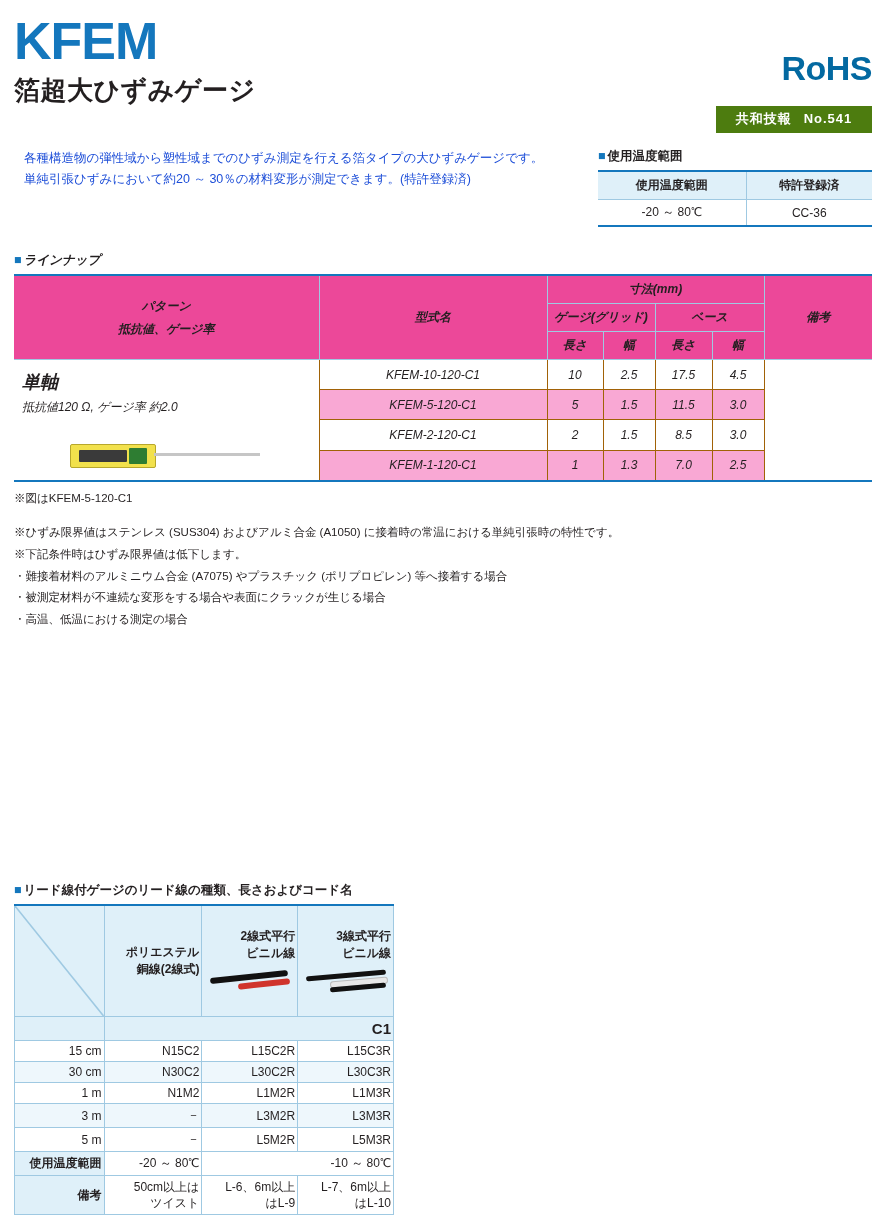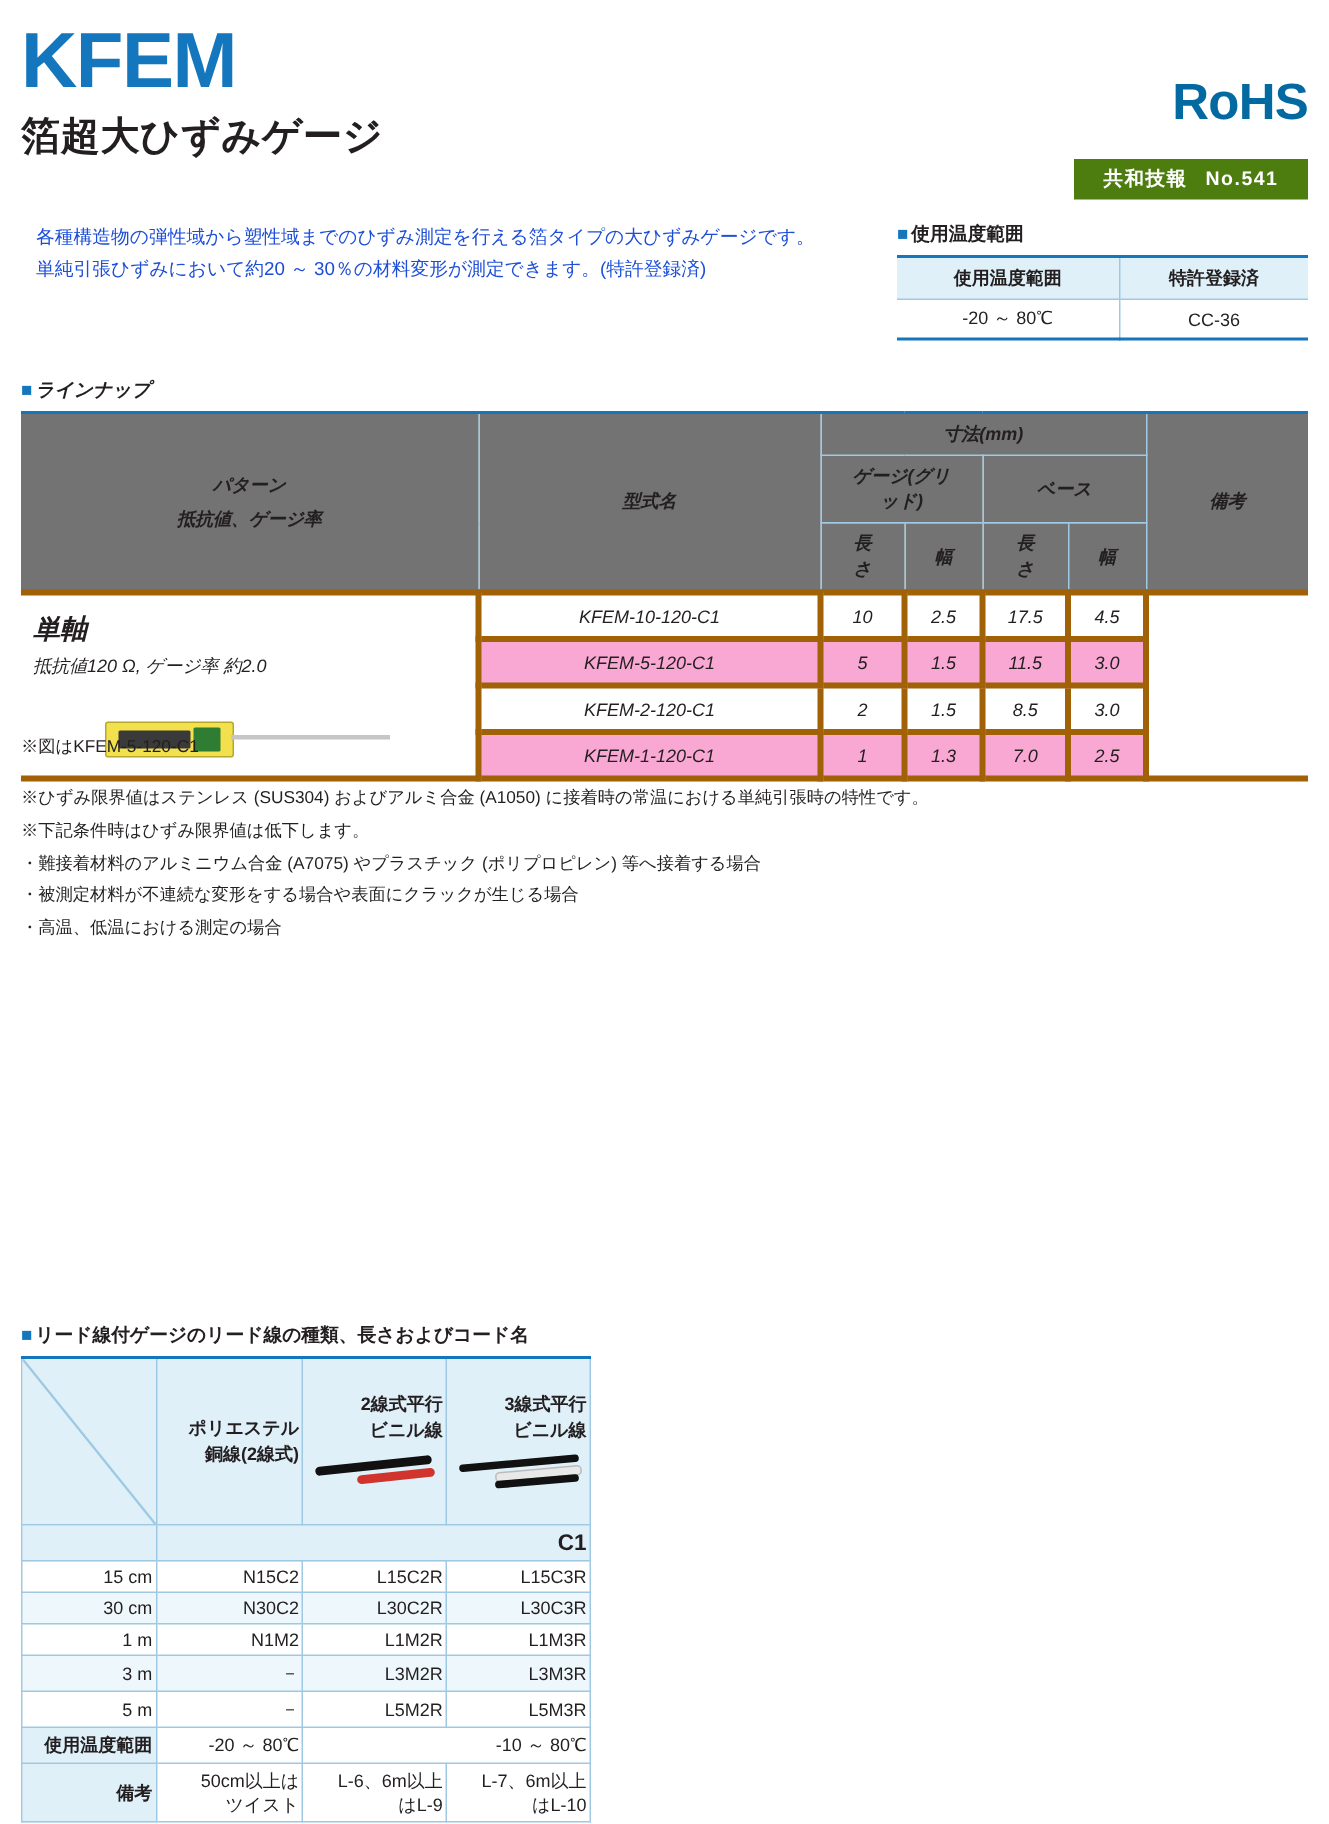--- a/index.html
+++ b/index.html
@@ -132,31 +132,31 @@
     top: 252px;
     width: 858px;
     font-style: italic;
   }
   .lineup-table {
     border-top: 2px solid #1477bd;
     border-bottom: 2px solid #1477bd;
     table-layout: fixed;
   }
   .lineup-table th {
-    background: #737373;
+    background: #ec4899;
     font-size: 12px;
     font-weight: bold;
     text-align: center;
     border: 1px solid #9fc9e2;
-    padding: 5px 18px;
+    padding: 5px 4px;
   }
   .lineup-table td {
     font-size: 12px;
     text-align: center;
-    border: 4px solid #a16207;
+    border: 1px solid #a16207;
     padding: 3px 2px;
   }
   .lineup-table tr.alt td { background: #f9a8d4; }
   .lineup-table .no-side-l { border-left: none; }
   .lineup-table .no-side-r { border-right: none; }
   .pattern-cell {
     vertical-align: top;
     text-align: left !important;
     padding: 10px 8px 8px 8px !important;
     position: relative;

